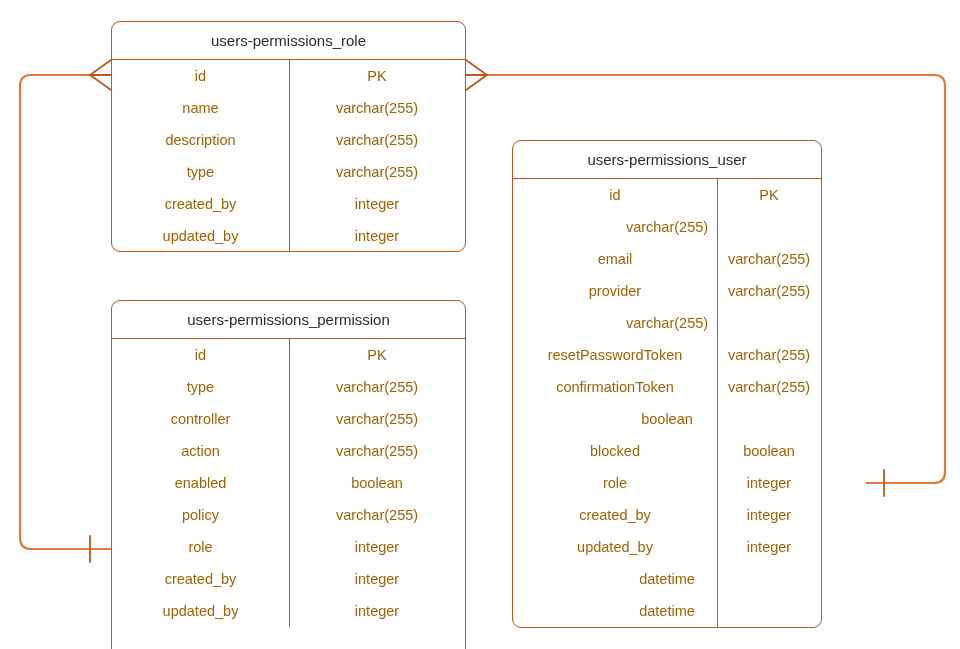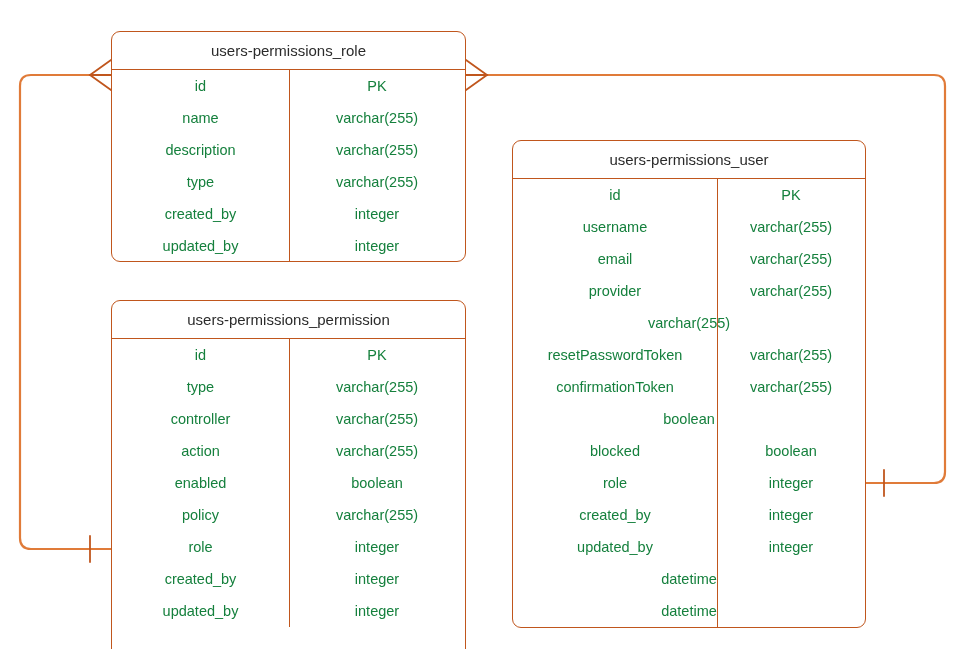--- a/index.html
+++ b/index.html
@@ -50,21 +50,21 @@
     width: 0;
     border-left: 1.4px solid #c0561d;
   }
   .field-row {
     display: flex;
     height: 32px;
     align-items: center;
   }
   .field-name, .field-type {
     font-size: 14.5px;
-    color: #15803d;
+    color: #a16207;
     text-align: center;
     white-space: nowrap;
     overflow: hidden;
   }
 </style>
 </head>
 <body>
 
 <div id="canvas">
 
@@ -88,21 +88,21 @@
 
     <g stroke="#c0561d" stroke-width="1.8" stroke-linecap="round">
       <line x1="90" y1="536" x2="90" y2="562"></line>
     </g>
 
     <g stroke="#c0561d" stroke-width="1.8" stroke-linecap="round">
       <line x1="884" y1="470" x2="884" y2="496"></line>
     </g>
   </svg>
 
-  <div class="entity" style="left: 111px; top: 31px; width: 355px; height: 231px;">
+  <div class="entity" style="left: 111px; top: 21px; width: 355px; height: 231px;">
     <div class="entity-title">users-permissions_role</div>
     <div class="entity-body">
       <div class="col-divider" style="left: 177px;"></div>
       <div class="field-rows">
           <div class="field-row">
             <div class="field-name" style="width: 177px;">id</div>
             <div class="field-type" style="flex: 1 1 0%;">PK</div>
           </div>
           <div class="field-row">
             <div class="field-name" style="width: 177px;">name</div>
@@ -166,31 +166,30 @@
             <div class="field-type" style="flex: 1 1 0%;">integer</div>
           </div>
           <div class="field-row">
             <div class="field-name" style="width: 177px;">updated_by</div>
             <div class="field-type" style="flex: 1 1 0%;">integer</div>
           </div>
         </div>
     </div>
   </div>
 
-  <div class="entity" style="left: 512px; top: 140px; width: 354px; height: 488px;">
+  <div class="entity" style="left: 512px; top: 140px; width: 310px; height: 488px;">
     <div class="entity-title">users-permissions_user</div>
     <div class="entity-body">
       <div class="col-divider" style="left: 204px;"></div>
       <div class="field-rows">
           <div class="field-row">
             <div class="field-name" style="width: 204px;">id</div>
             <div class="field-type" style="flex: 1 1 0%;">PK</div>
           </div>
           <div class="field-row">
-            <div class="field-name" style="width: 204px;">username</div>
             <div class="field-type" style="flex: 1 1 0%;">varchar(255)</div>
           </div>
           <div class="field-row">
             <div class="field-name" style="width: 204px;">email</div>
             <div class="field-type" style="flex: 1 1 0%;">varchar(255)</div>
           </div>
           <div class="field-row">
             <div class="field-name" style="width: 204px;">provider</div>
             <div class="field-type" style="flex: 1 1 0%;">varchar(255)</div>
           </div>

